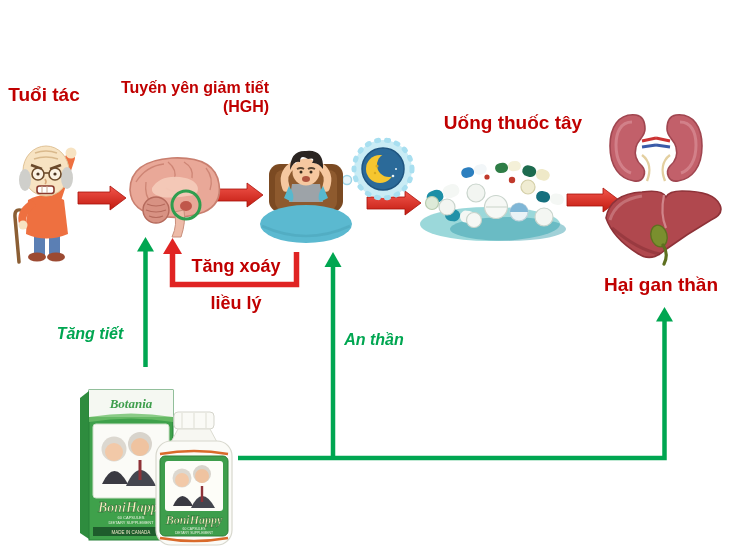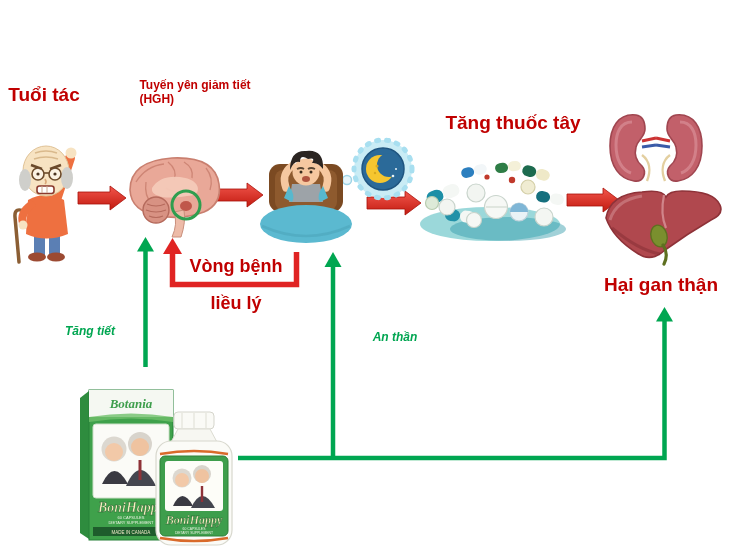--- a/index.html
+++ b/index.html
@@ -1,27 +1,27 @@
 <!DOCTYPE html>
 <html><head>
 <meta charset="utf-8">
 <style>
   html,body{margin:0;padding:0;background:#ffffff;}
   .canvas{
     position:relative;width:730px;height:548px;background:#ffffff;overflow:hidden;
     font-family:"Liberation Sans","DejaVu Sans",sans-serif;
   }
   .abs{position:absolute;}
-  .lbl{position:absolute;font-weight:bold;text-align:left;transform:translateX(-50%);}
+  .lbl{position:absolute;font-weight:bold;text-align:right;transform:translateX(-50%);}
   .lbl span{display:block;white-space:nowrap;}
   .red{color:#C00000;}
   .green{color:#00A651;font-style:italic;}
   .fs19{font-size:19px;}
   .fs18{font-size:18px;}
-  .fs17{font-size:12px;line-height:1.2;}
+  .fs17{font-size:16px;line-height:1.2;}
   svg{display:block;}
   text{font-family:"Liberation Sans","DejaVu Sans",sans-serif;}
   .brandtxt{font-family:"Liberation Serif","DejaVu Serif",serif;font-style:italic;font-weight:bold;}
 </style>
 </head>
 <body>
 
 <div class="canvas">
 
   <svg class="abs" style="left:0;top:0" width="730" height="548" viewBox="0 0 730 548">
@@ -238,37 +238,37 @@
     <span>Tuổi tác</span>
   </div>
 
   <div class="lbl red fs17" style="left:195px;top:78px">
     <span>Tuyến yên giảm tiết</span>
     <span>(HGH)</span>
   </div>
 
 
   <div class="lbl red fs19" style="left:513px;top:112px">
-    <span>Tăng thuốc tây</span>
+    <span>Uống thuốc tây</span>
   </div>
 
 
   <div class="lbl red fs19" style="left:661px;top:274px">
-    <span>Hại gan thận</span>
+    <span>Hại gan thần</span>
   </div>
 
   <div class="lbl red fs18" style="left:236px;top:256px">
-    <span>Vòng bệnh</span>
+    <span>Tăng xoáy</span>
   </div>
   <div class="lbl red fs18" style="left:236px;top:293px">
     <span>liều lý</span>
   </div>
 
   <div class="lbl green fs17" style="left:90px;top:324px">
     <span>Tăng tiết</span>
   </div>
 
-  <div class="lbl green fs17" style="left:395px;top:330px">
+  <div class="lbl green fs17" style="left:374px;top:330px">
     <span>An thần</span>
   </div>
 
 
 </div>
 
 </body></html>

